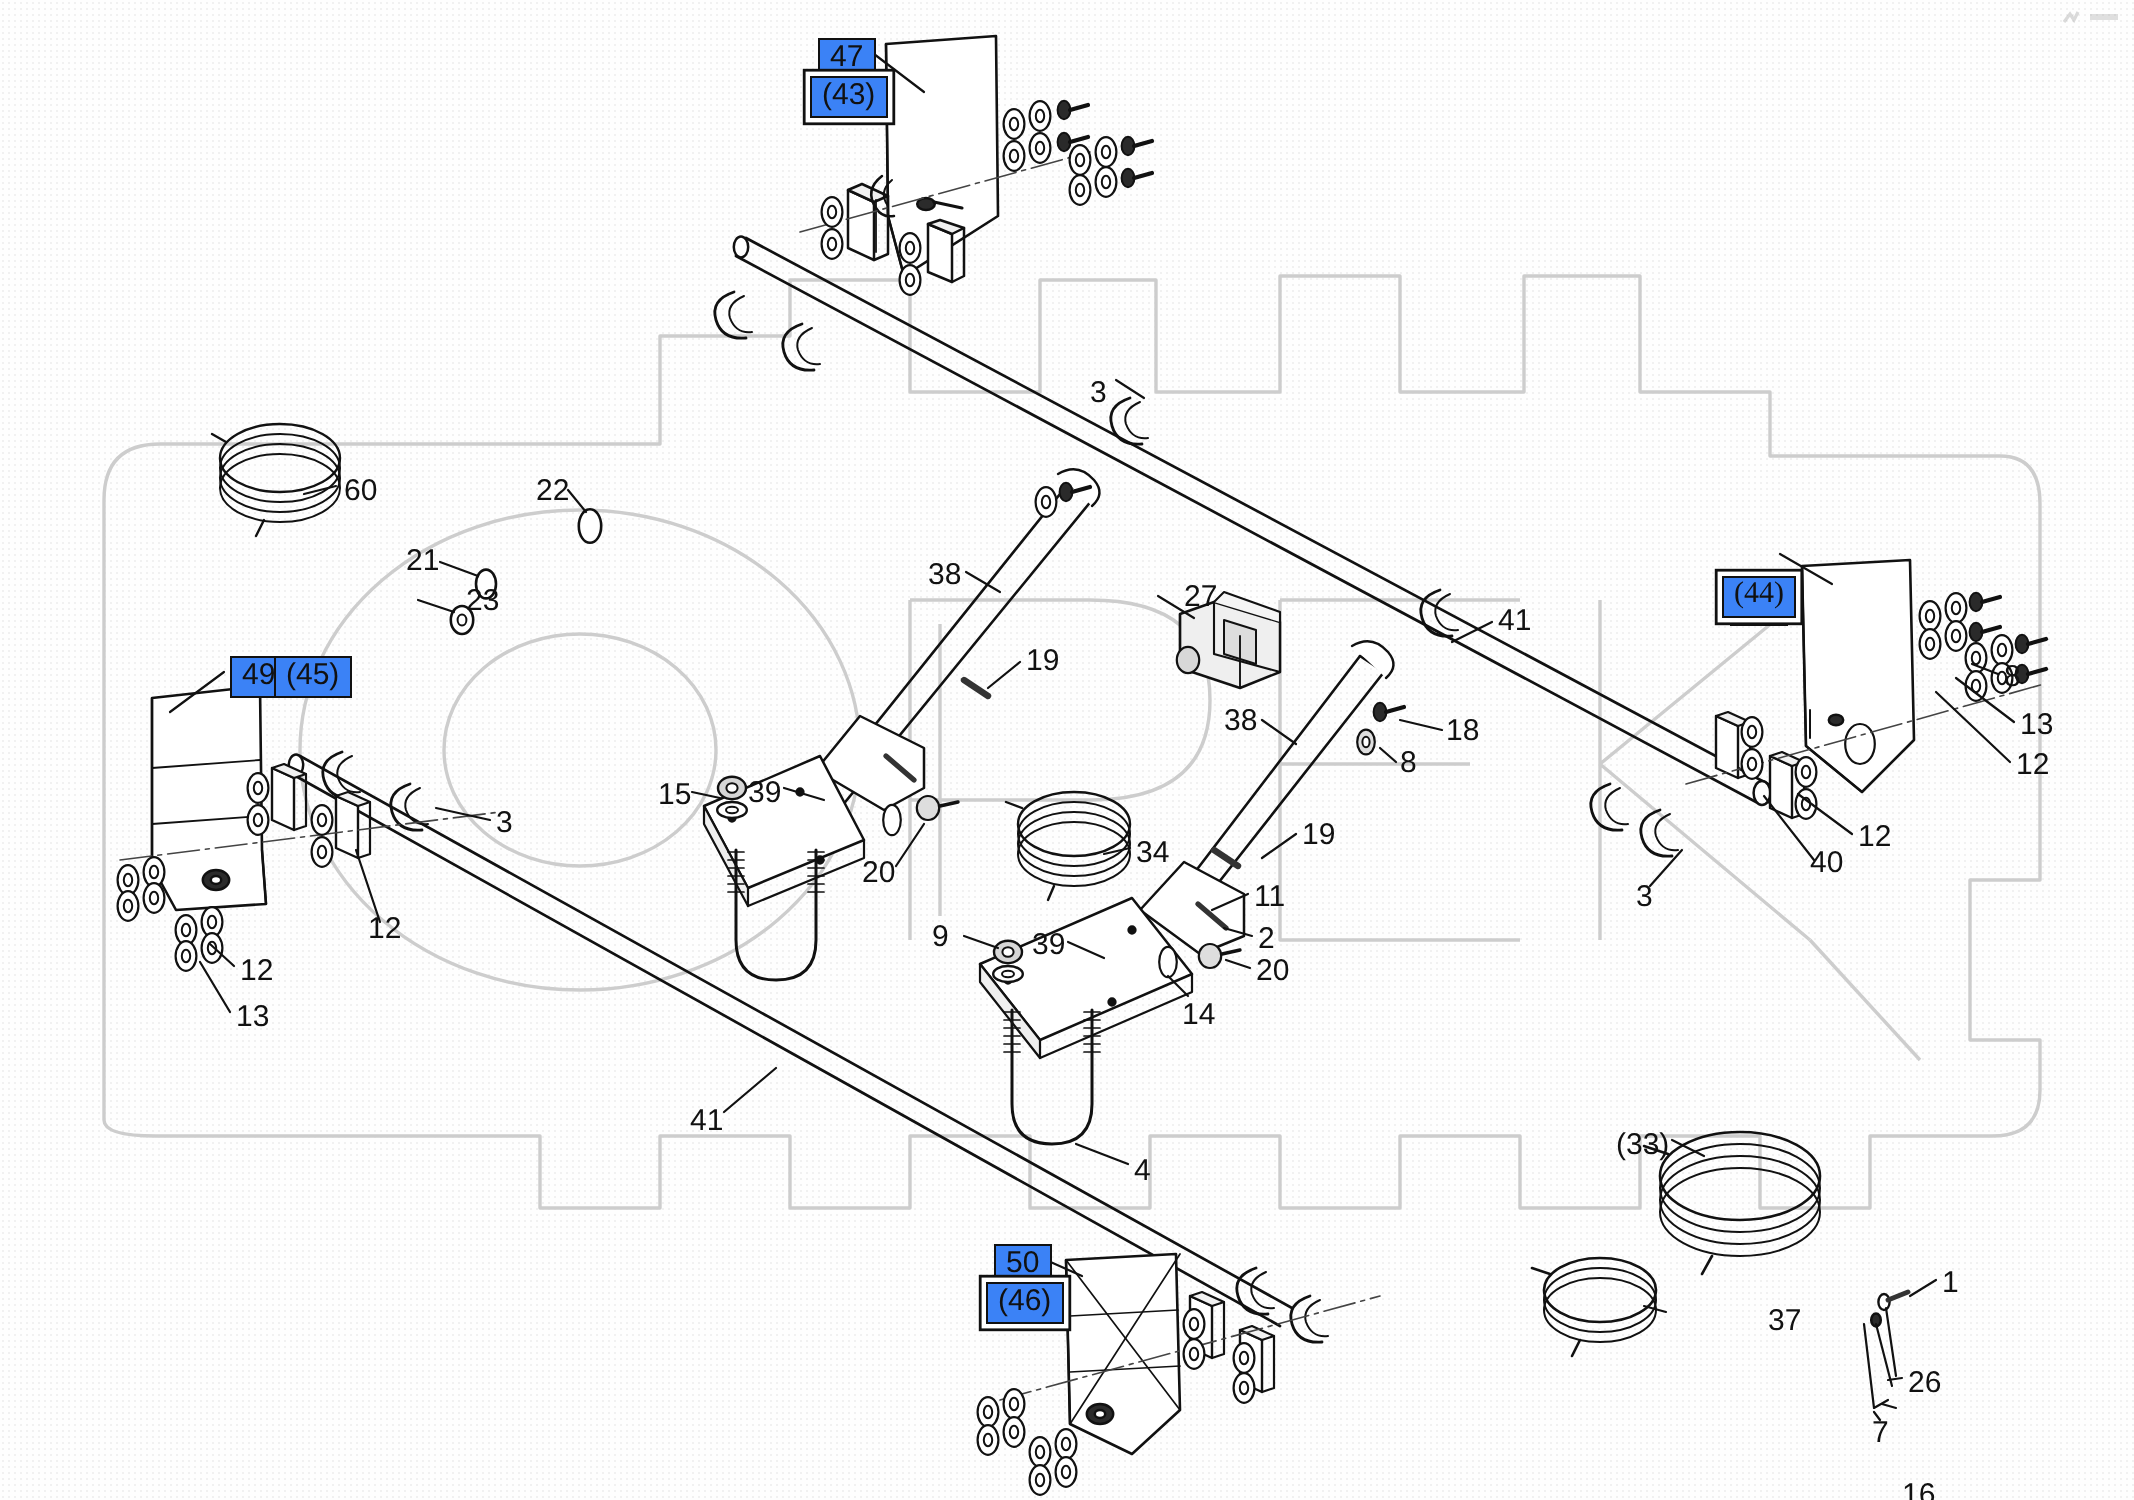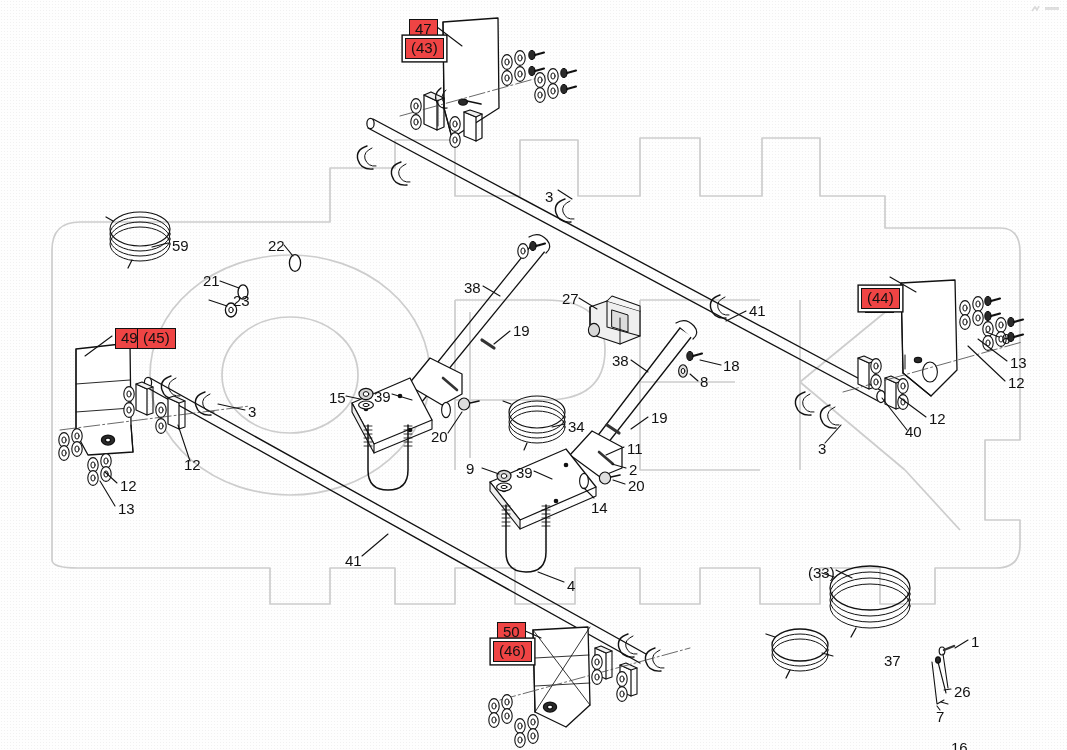--- a/index.html
+++ b/index.html
@@ -25,21 +25,21 @@
     color:#111111;
     white-space:nowrap;
     line-height:1;
   }
   .boxed{
     position:absolute;
     border:1.4px solid #111;
     padding:1px 5px 2px 5px;
     font-size:15px;
     color:#111;
-    background:#ef4444;
+    background:#3b82f6;
     line-height:1.05;
     font-family:"Liberation Sans", sans-serif;
   }
   .boxed.dbl{
     border:1.4px solid #111;
     box-shadow:0 0 0 2.2px #fff, 0 0 0 3.6px #111;
   }
   #corner-mark{
     position:absolute;right:4px;top:4px;width:34px;height:10px;opacity:.30;
   }
@@ -515,29 +515,29 @@
 
         <path d="M940,710 L937,706"></path>
       </g>
     </g>
   </svg>
 
   <div id="label-layer">
       <div class="boxed" style="left: 409px; top: 19px;">47</div>
       <div class="boxed dbl" style="left: 405px; top: 38px;">(43)</div>
       <div class="callout" style="left: 545px; top: 189px;">3</div>
-      <div class="callout" style="left: 172px; top: 238px;">59</div>
+      <div class="callout" style="left: 172px; top: 238px;">60</div>
       <div class="callout" style="left: 268px; top: 238px;">22</div>
       <div class="callout" style="left: 203px; top: 273px;">21</div>
       <div class="callout" style="left: 192px; top: 293px; margin-left: 41px;">23</div>
       <div class="callout" style="left: 464px; top: 280px;">38</div>
-      <div class="callout" style="left: 562px; top: 291px; text-align: center;">27</div>
+      <div class="callout" style="left: 592px; top: 291px; text-align: center;">27</div>
       <div class="callout" style="left: 749px; top: 303px;">41</div>
       <div class="boxed" style="left: 865px; top: 269px; margin-top: 23px;">48</div>
-      <div class="boxed dbl" style="left: 861px; top: 288px;">(44)</div>
+      <div class="boxed dbl" style="left: 861px; top: 288px; font-family: Liberation Serif, serif;">(44)</div>
       <div class="callout" style="left: 513px; top: 323px;">19</div>
       <div class="boxed" style="left: 115px; top: 328px;">49</div>
       <div class="boxed" style="left: 137px; top: 328px;">(45)</div>
       <div class="callout" style="left: 1002px; top: 331px;">8</div>
       <div class="callout" style="left: 612px; top: 353px;">38</div>
       <div class="callout" style="left: 723px; top: 358px;">18</div>
       <div class="callout" style="left: 1010px; top: 355px;">13</div>
       <div class="callout" style="left: 700px; top: 374px;">8</div>
       <div class="callout" style="left: 1008px; top: 375px;">12</div>
       <div class="callout" style="left: 329px; top: 390px;">15</div>

